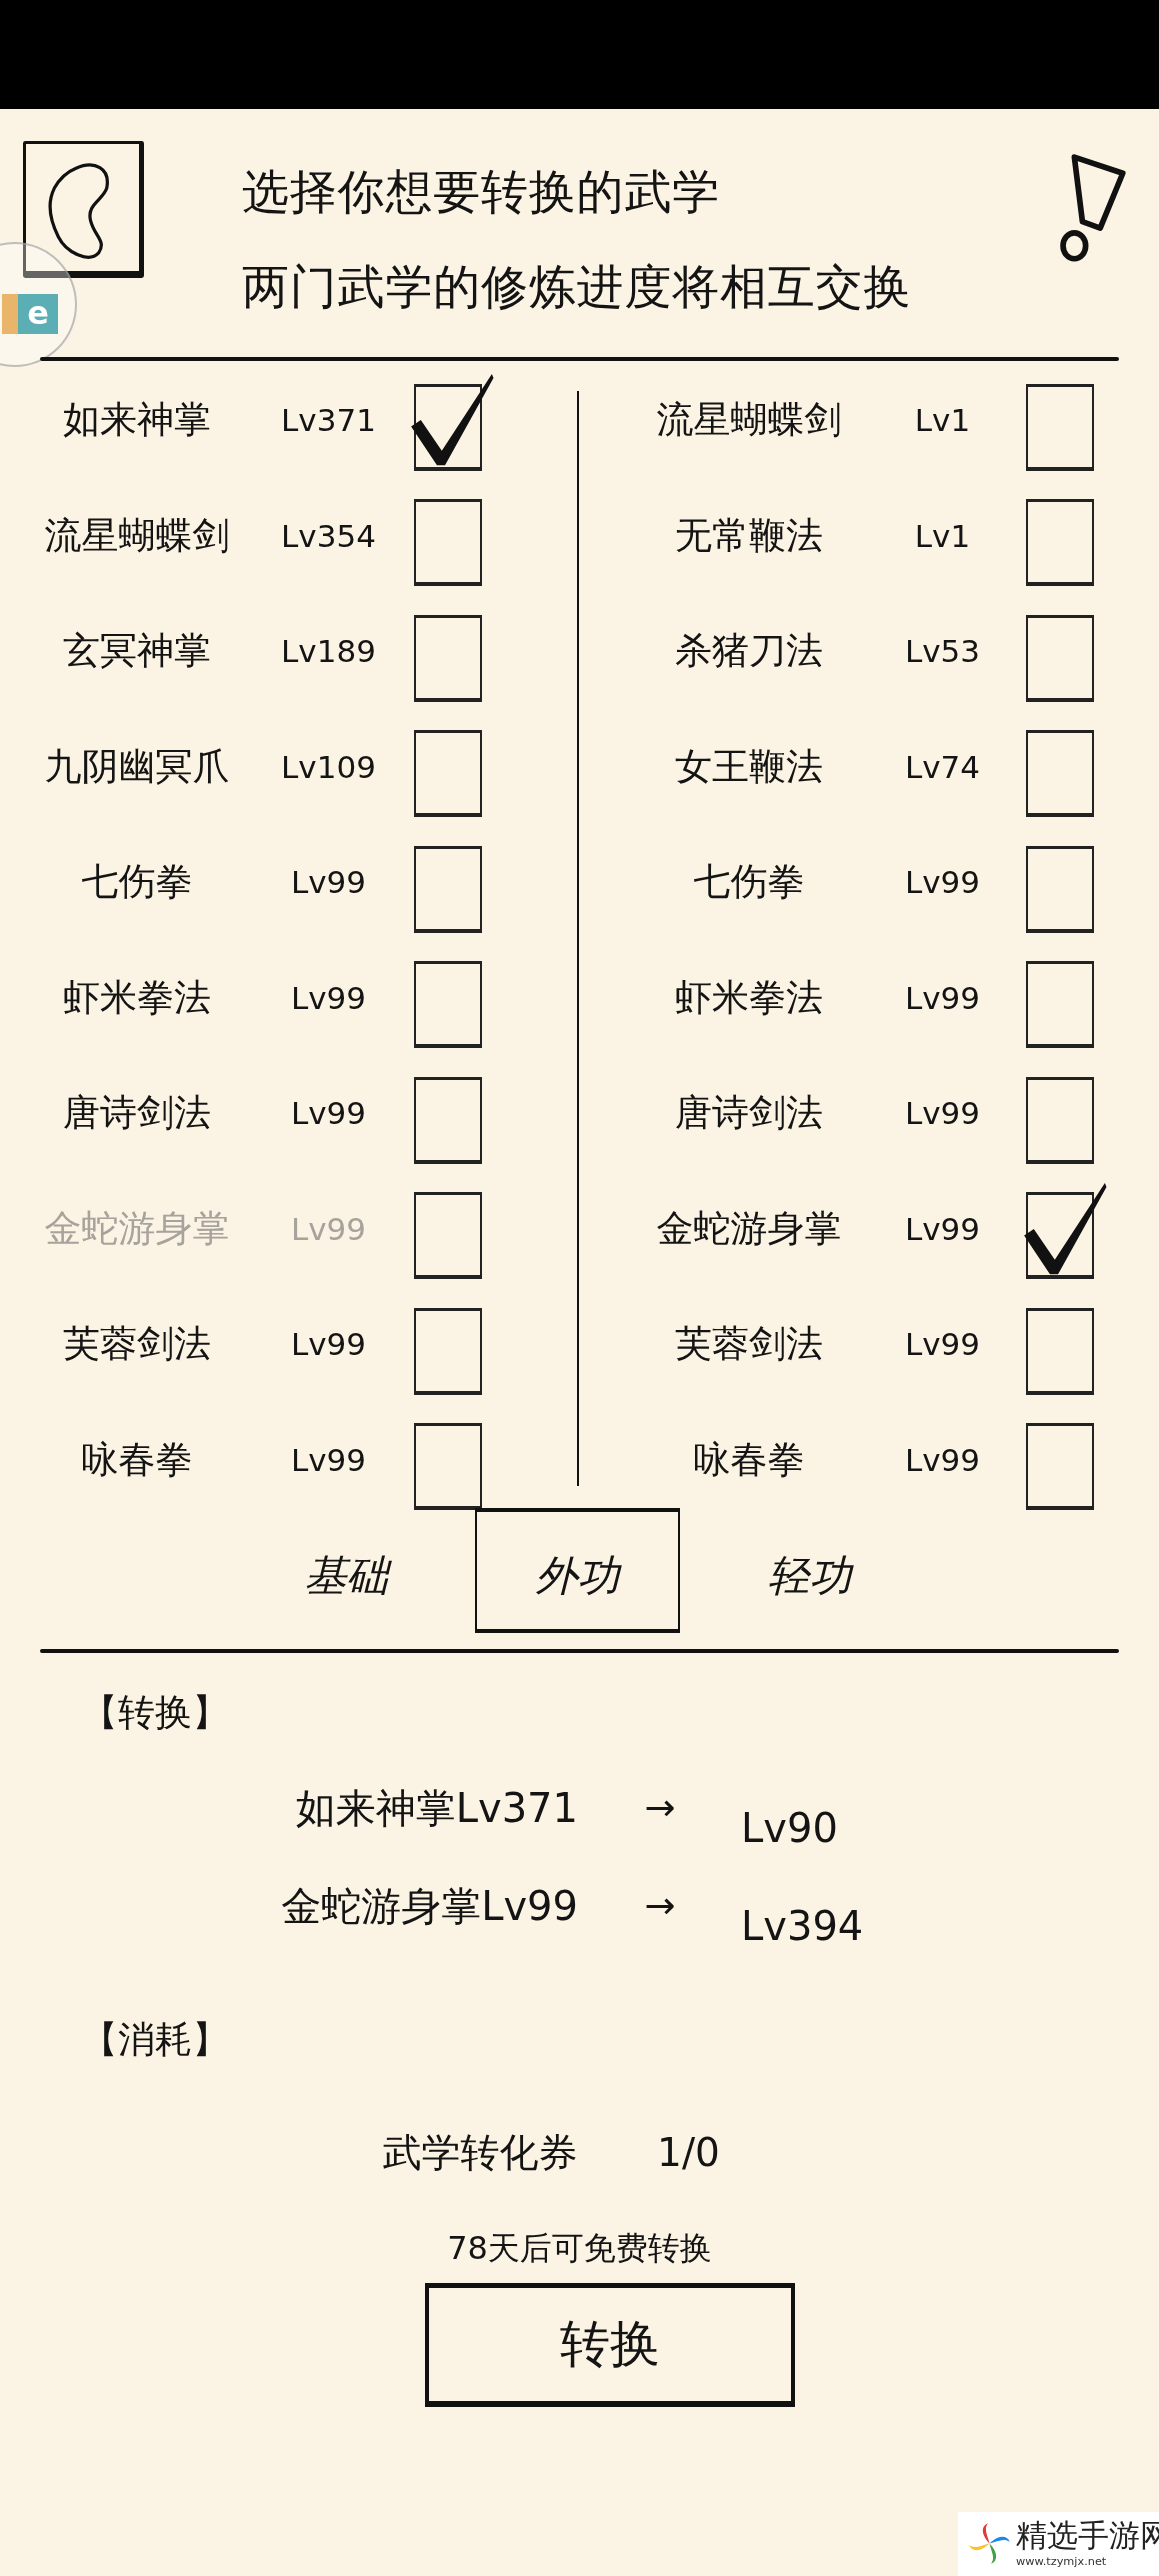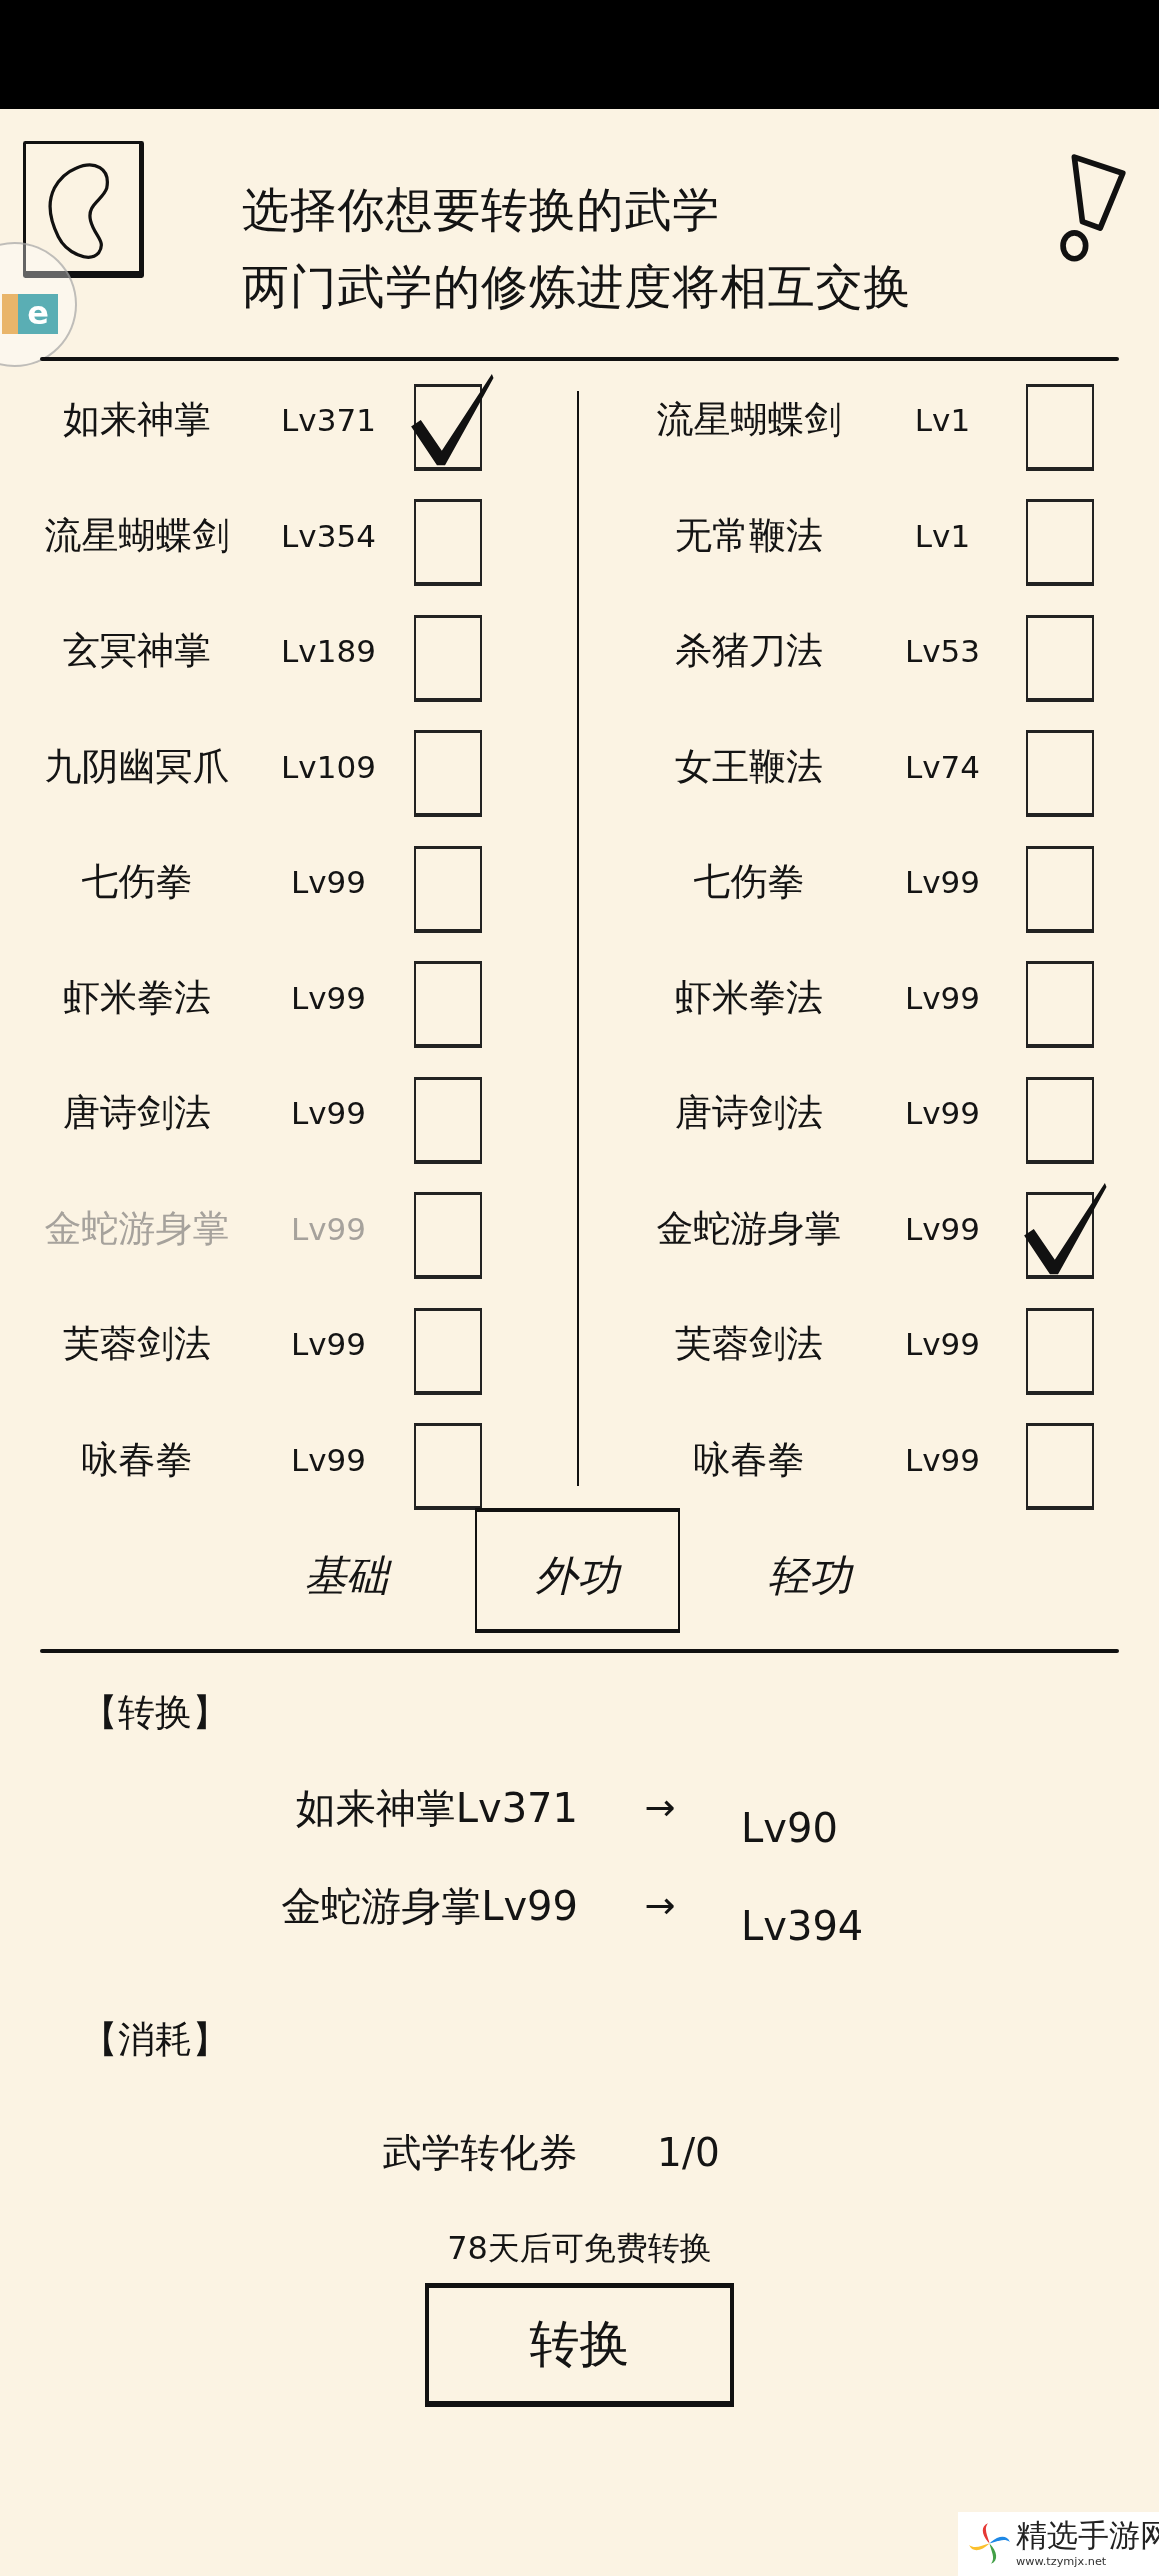--- a/index.html
+++ b/index.html
@@ -35,21 +35,21 @@
   .tab { font-size: 42px; line-height: 56px; text-align: center; width: 161px; cursor: pointer; font-style: italic; }
   .tab-active-box { left: 475px; top: 1508px; width: 205px; height: 125px; border: 2.4px solid #111;
     border-top-width: 4.8px; border-bottom-width: 4px; box-sizing: border-box; }
   .section-label { font-size: 37px; line-height: 48px; white-space: nowrap; }
   .conv-name { font-size: 40px; line-height: 52px; text-align: right; width: 403px; white-space: nowrap; }
   .conv-arrow { font-size: 37px; line-height: 52px; text-align: center; width: 64px; }
   .conv-result { font-size: 40px; line-height: 52px; white-space: nowrap; margin-top: 20px; }
   .cost-label { font-size: 39px; line-height: 52px; text-align: center; width: 258px; }
   .cost-value { font-size: 39px; line-height: 52px; text-align: center; width: 113px; }
   .free-text { left: 338px; width: 483px; text-align: center; font-size: 32px; line-height: 45px; }
-  .convert-btn { left: 425px; top: 2283px; width: 309px; height: 124px; border: 4px solid #111;
+  .convert-btn { left: 425px; top: 2283px; width: 370px; height: 124px; border: 4px solid #111;
     border-top-width: 5.6px; border-bottom-width: 6.4px; box-sizing: border-box; background: transparent;
     font-size: 50px; line-height: 111px; text-align: center; cursor: pointer; color: #141414;
     font-family: "DejaVu Sans", "Liberation Sans", sans-serif; padding: 0; }
   .watermark { left: 958px; top: 2512px; width: 201px; height: 64px; background: #fff; }
   .wm-logo { position: absolute; left: 8px; top: 8px; width: 47px; height: 47px; }
   .wm-name { position: absolute; left: 58px; top: 4.8px; font-size: 31px; line-height: 37px; color: #222; white-space: nowrap; }
   .wm-url { position: absolute; left: 58px; top: 43px; font-size: 11.3px; line-height: 14.5px; color: #333; white-space: nowrap; }
 </style>
 </head>
 <body>
@@ -60,21 +60,21 @@
   <svg width="113" height="125" viewBox="0 0 140 155">
     <path d="M62 30 C85 20 105 30 100 55 C95 70 75 75 80 95 C85 115 100 120 90 135 C78 148 50 135 40 115 C30 95 25 75 35 55 C42 42 52 34 62 30 Z" fill="none" stroke="#111" stroke-width="4"></path>
   </svg>
 </button>
 
 <div class="abs float-widget">
   <div class="tile1"></div>
   <div class="tile2">e</div>
 </div>
 
-<div class="abs title" style="top:182px">选择你想要转换的武学</div>
+<div class="abs title" style="top:164px">选择你想要转换的武学</div>
 <div class="abs title" style="top:259px">两门武学的修炼进度将相互交换</div>
 
 <div class="abs help-btn">
   <svg width="97" height="113" viewBox="0 0 120 140">
     <path d="M40 10 L100 30 L72 98 L50 90 Z" fill="none" stroke="#111" stroke-width="7" stroke-linejoin="round"></path>
     <ellipse cx="40" cy="120" rx="14" ry="16" fill="none" stroke="#111" stroke-width="7"></ellipse>
   </svg>
 </div>
 
 <div class="abs hline" style="left:40px; top:357px; width:1079px;"></div>

